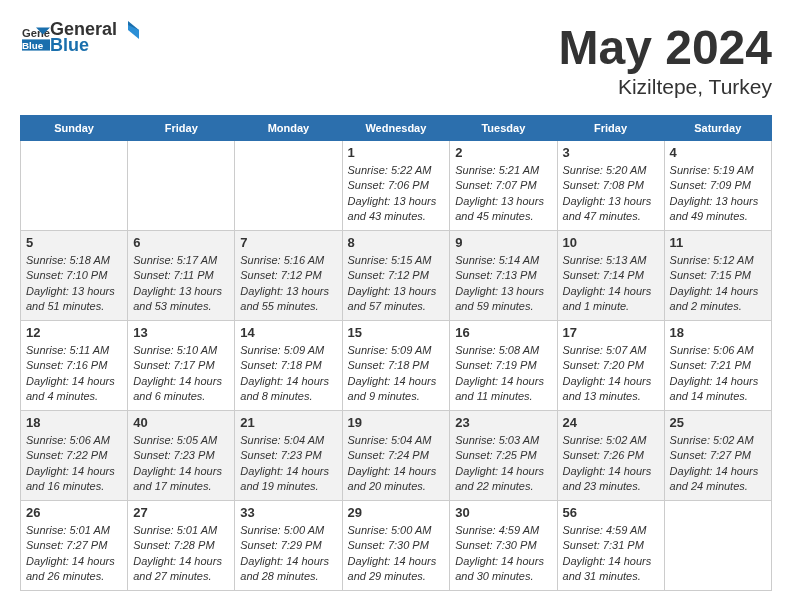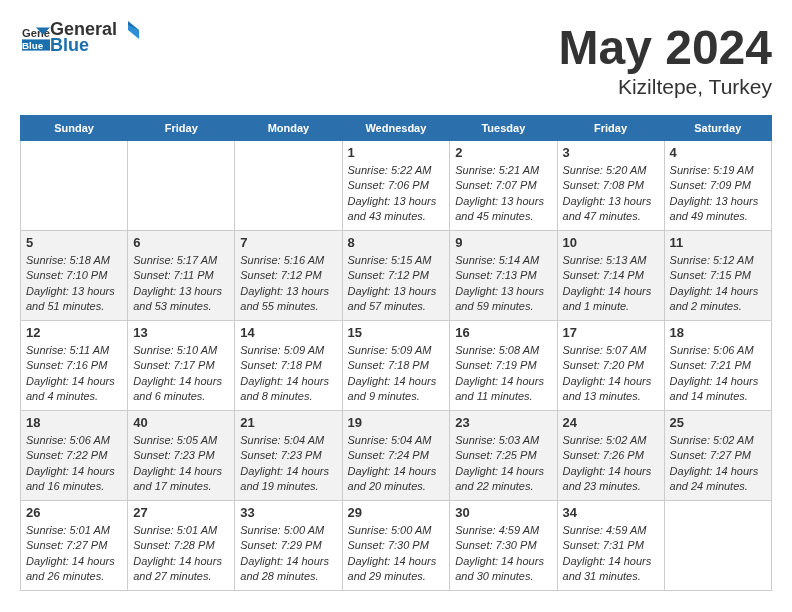--- a/index.html
+++ b/index.html
@@ -308,21 +308,21 @@
           Sunrise: 5:00 AM<br>Sunset: 7:30 PM<br>Daylight: 14 hours and 29 minutes.
         </div>
       </td>
         <td>
         <span class="day-number">30</span>
         <div class="day-info">
           Sunrise: 4:59 AM<br>Sunset: 7:30 PM<br>Daylight: 14 hours and 30 minutes.
         </div>
       </td>
         <td>
-        <span class="day-number">34</span>
+        <span class="day-number">56</span>
         <div class="day-info">
           Sunrise: 4:59 AM<br>Sunset: 7:31 PM<br>Daylight: 14 hours and 31 minutes.
         </div>
       </td>
         <td class="empty-cell"></td>
       </tr>
     </tbody>
 </table>
 
 </body></html>

